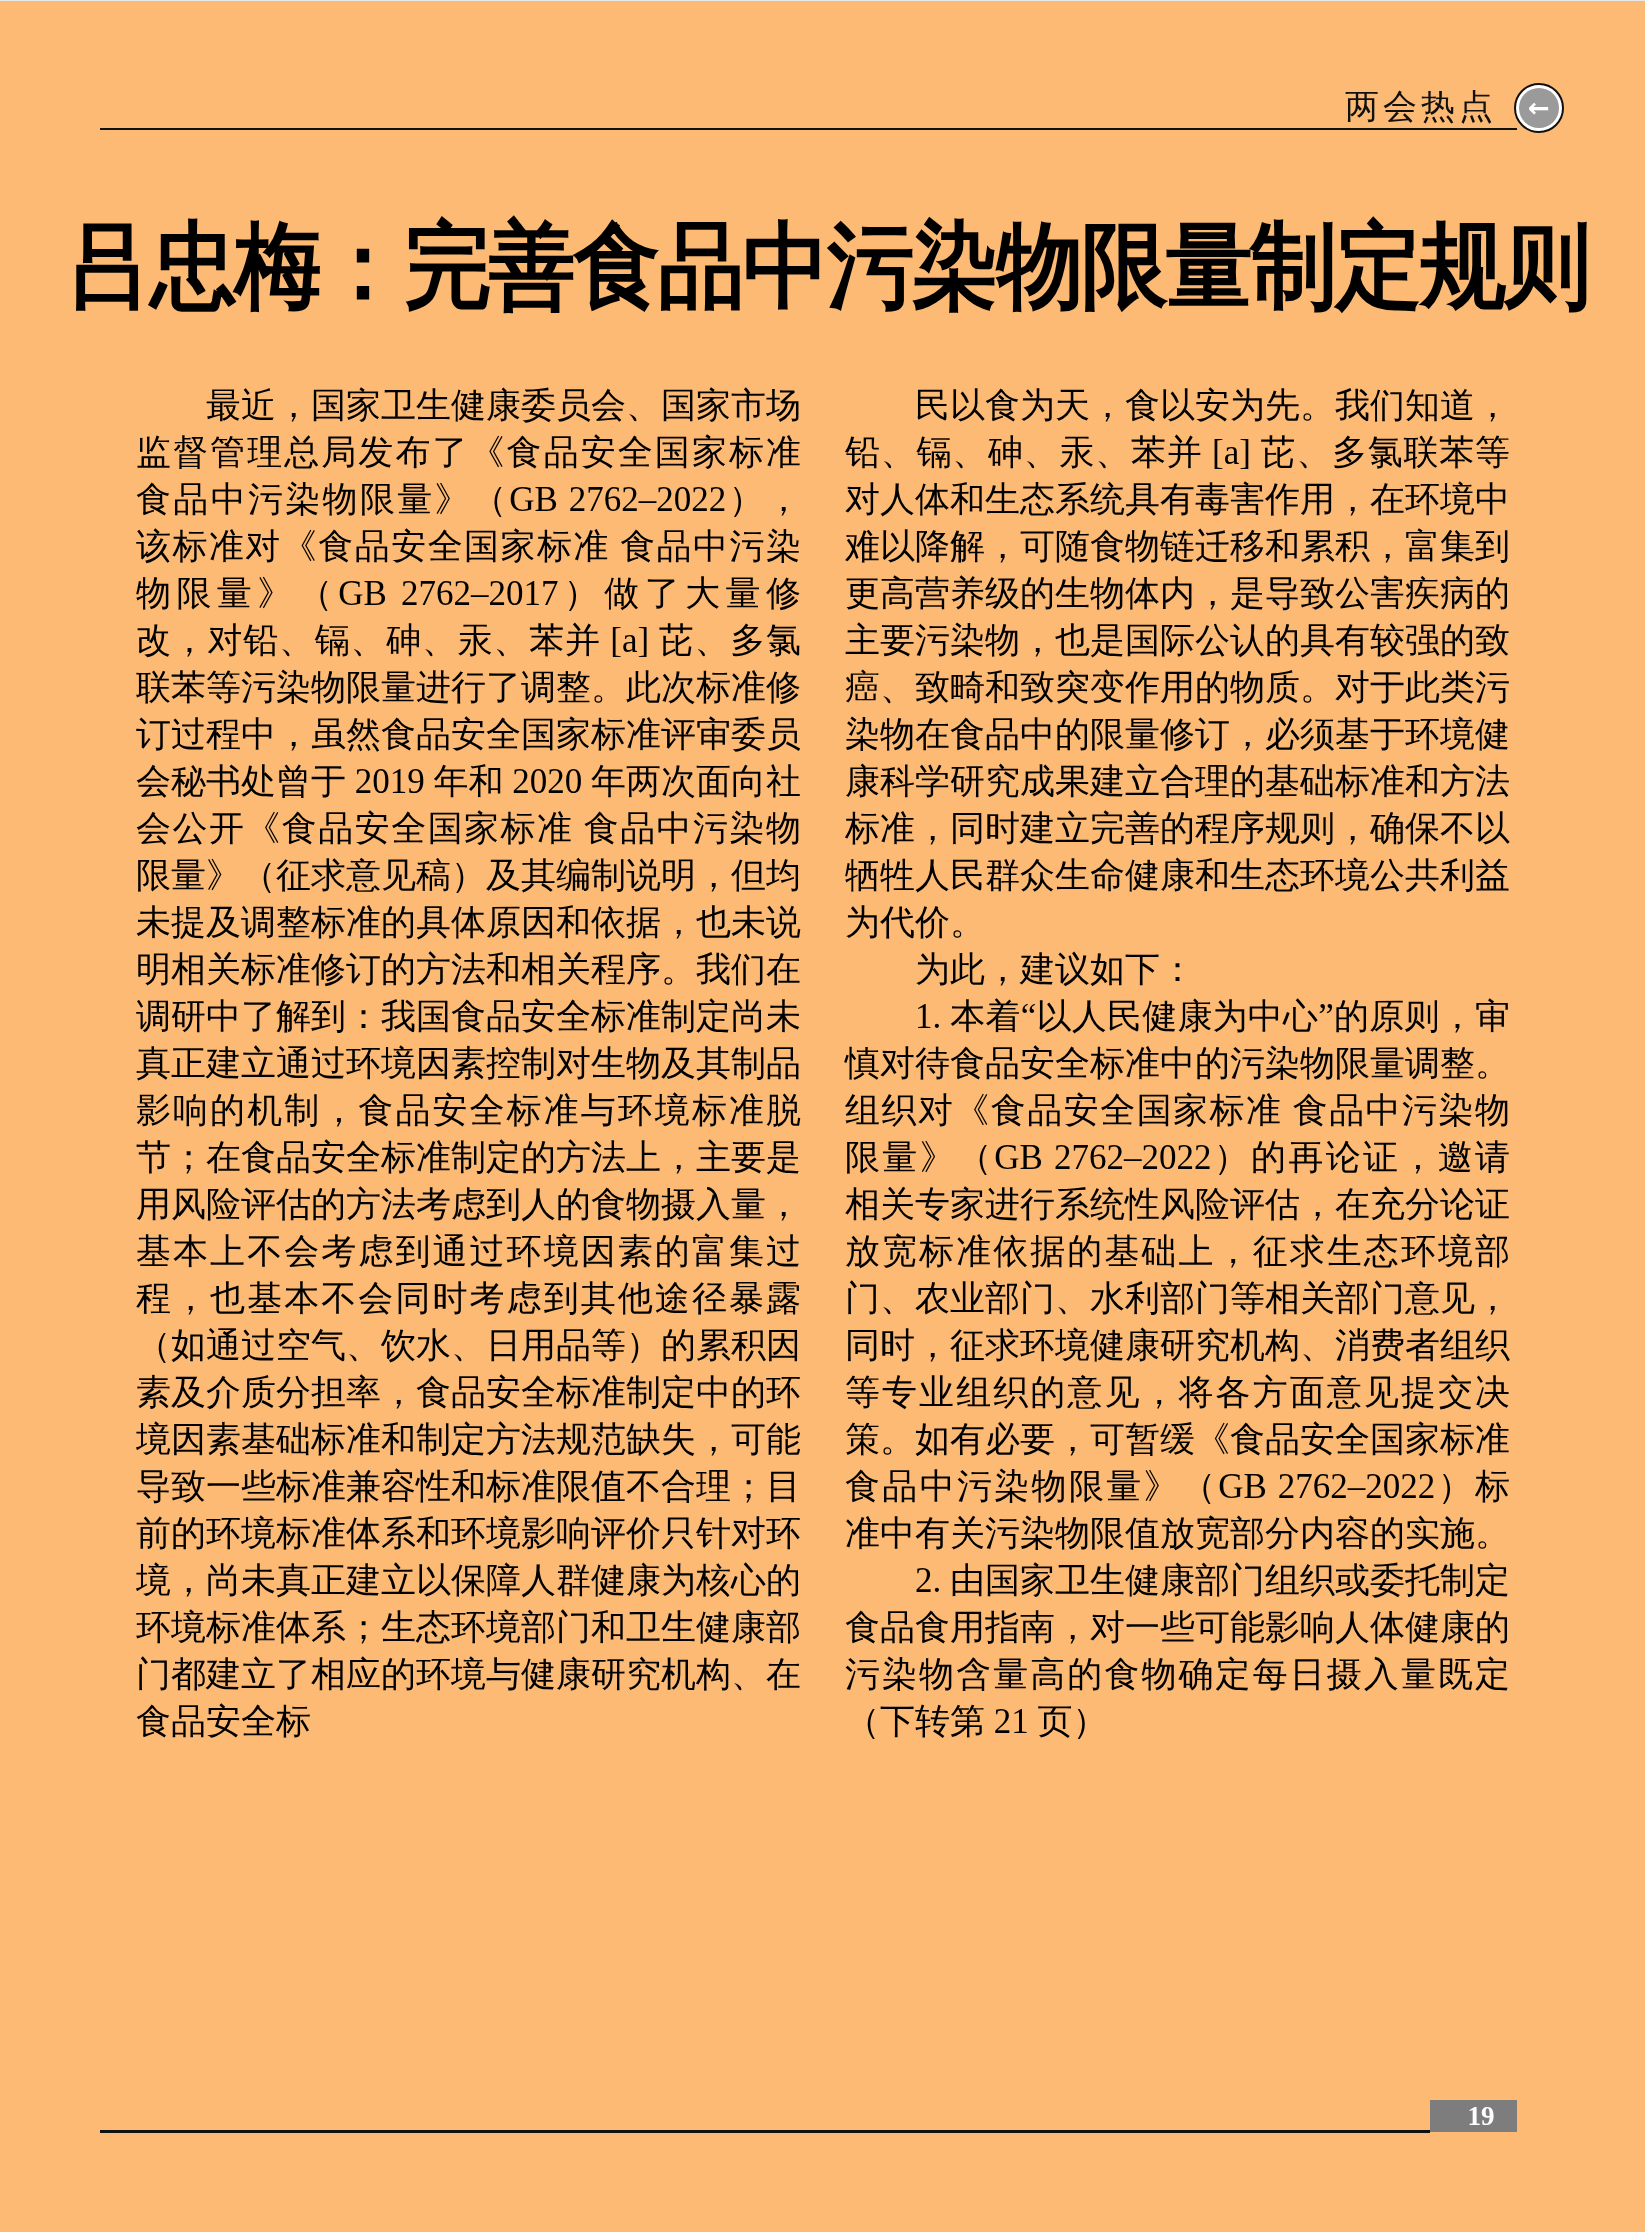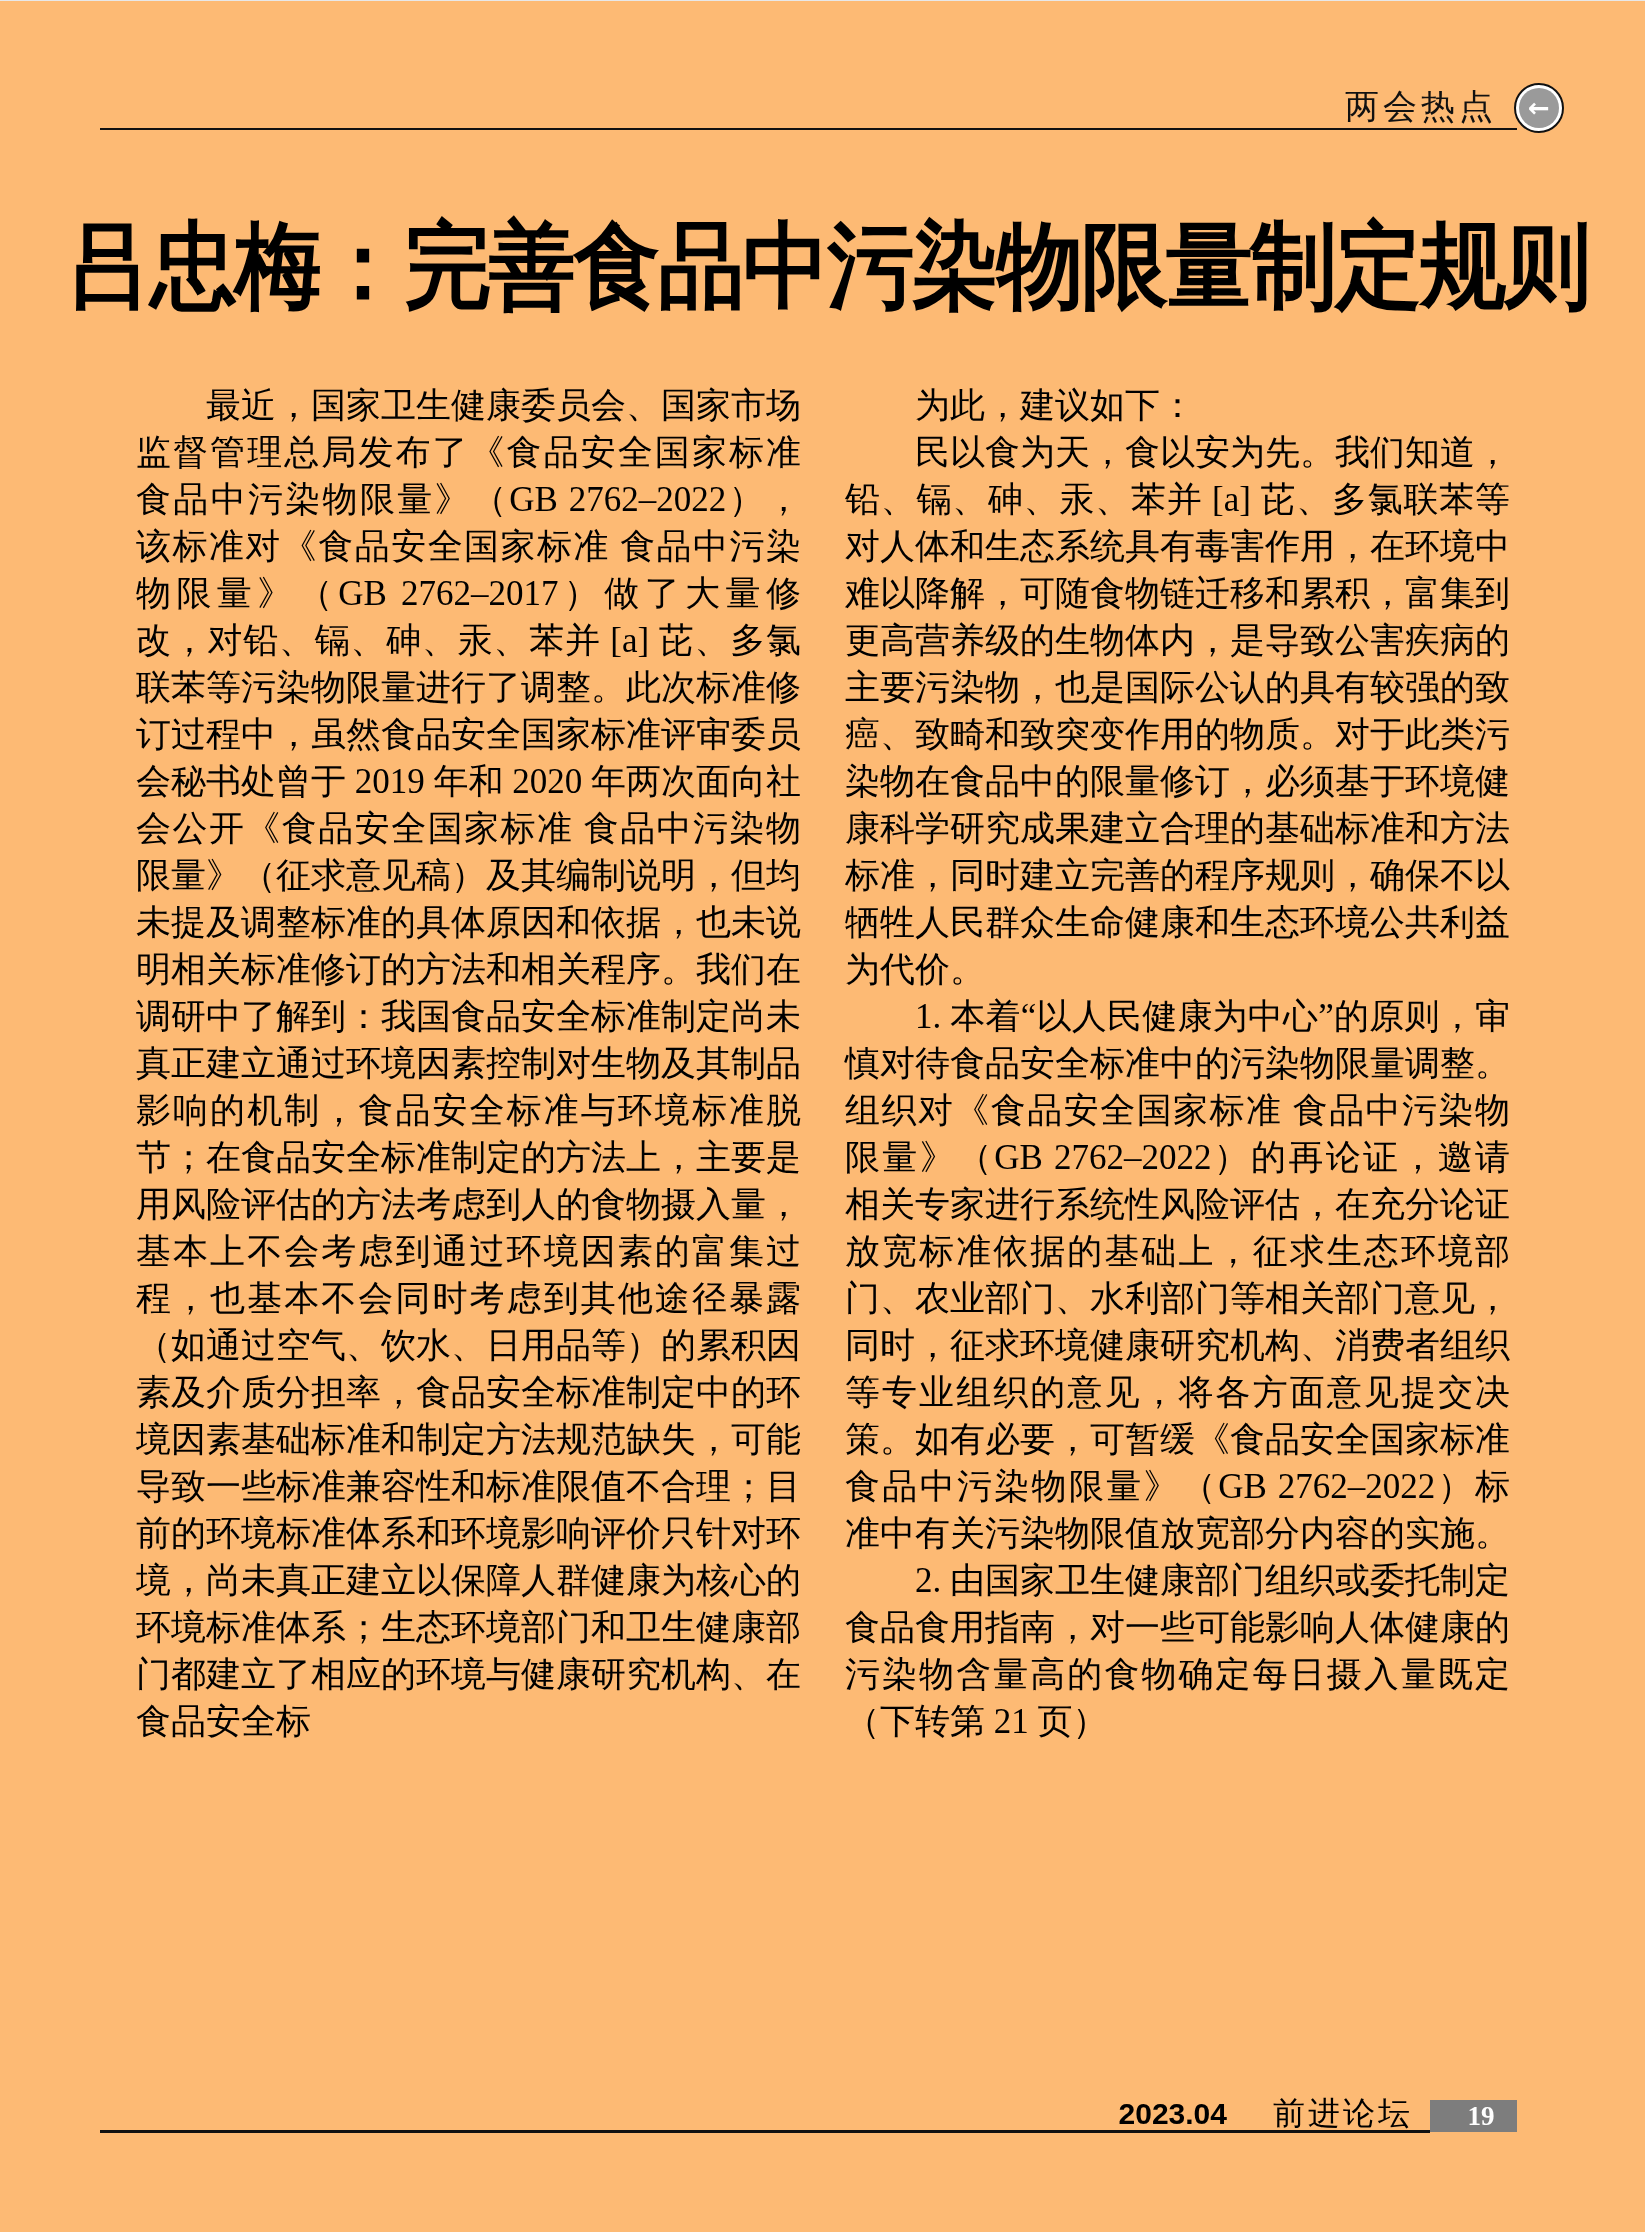--- a/index.html
+++ b/index.html
@@ -93,27 +93,23 @@
     <div class="header-badge-inner">←</div>
   </div>
 
   <h1 class="title">吕忠梅：完善食品中污染物限量制定规则</h1>
 
   <div class="col col-left">
     <p class="indent">最近，国家卫生健康委员会、国家市场监督管理总局发布了《食品安全国家标准 食品中污染物限量》（GB 2762–2022），该标准对《食品安全国家标准 食品中污染物限量》（GB 2762–2017）做了大量修改，对铅、镉、砷、汞、苯并 [a] 芘、多氯联苯等污染物限量进行了调整。此次标准修订过程中，虽然食品安全国家标准评审委员会秘书处曾于 2019 年和 2020 年两次面向社会公开《食品安全国家标准 食品中污染物限量》（征求意见稿）及其编制说明，但均未提及调整标准的具体原因和依据，也未说明相关标准修订的方法和相关程序。我们在调研中了解到：我国食品安全标准制定尚未真正建立通过环境因素控制对生物及其制品影响的机制，食品安全标准与环境标准脱节；在食品安全标准制定的方法上，主要是用风险评估的方法考虑到人的食物摄入量，基本上不会考虑到通过环境因素的富集过程，也基本不会同时考虑到其他途径暴露（如通过空气、饮水、日用品等）的累积因素及介质分担率，食品安全标准制定中的环境因素基础标准和制定方法规范缺失，可能导致一些标准兼容性和标准限值不合理；目前的环境标准体系和环境影响评价只针对环境，尚未真正建立以保障人群健康为核心的环境标准体系；生态环境部门和卫生健康部门都建立了相应的环境与健康研究机构、在食品安全标</p>
   </div>
 
   <div class="col col-right">
+    <p class="indent">民以食为天，食以安为先。我们知道，铅、镉、砷、汞、苯并 [a] 芘、多氯联苯等对人体和生态系统具有毒害作用，在环境中难以降解，可随食物链迁移和累积，富集到更高营养级的生物体内，是导致公害疾病的主要污染物，也是国际公认的具有较强的致癌、致畸和致突变作用的物质。对于此类污染物在食品中的限量修订，必须基于环境健康科学研究成果建立合理的基础标准和方法标准，同时建立完善的程序规则，确保不以牺牲人民群众生命健康和生态环境公共利益为代价。</p>
     <p class="indent">为此，建议如下：</p>
-    <p class="indent">民以食为天，食以安为先。我们知道，铅、镉、砷、汞、苯并 [a] 芘、多氯联苯等对人体和生态系统具有毒害作用，在环境中难以降解，可随食物链迁移和累积，富集到更高营养级的生物体内，是导致公害疾病的主要污染物，也是国际公认的具有较强的致癌、致畸和致突变作用的物质。对于此类污染物在食品中的限量修订，必须基于环境健康科学研究成果建立合理的基础标准和方法标准，同时建立完善的程序规则，确保不以牺牲人民群众生命健康和生态环境公共利益为代价。</p>
     <p class="indent">1. 本着“以人民健康为中心”的原则，审慎对待食品安全标准中的污染物限量调整。组织对《食品安全国家标准 食品中污染物限量》（GB 2762–2022）的再论证，邀请相关专家进行系统性风险评估，在充分论证放宽标准依据的基础上，征求生态环境部门、农业部门、水利部门等相关部门意见，同时，征求环境健康研究机构、消费者组织等专业组织的意见，将各方面意见提交决策。如有必要，可暂缓《食品安全国家标准 食品中污染物限量》（GB 2762–2022）标准中有关污染物限值放宽部分内容的实施。</p>
     <p class="indent">2. 由国家卫生健康部门组织或委托制定食品食用指南，对一些可能影响人体健康的污染物含量高的食物确定每日摄入量既定（下转第 21 页）</p>
   </div>
 
   <div class="footer-rule"></div>
-  <div class="footer-text">
-    <span class="footer-issue">2023.04</span>
-    <span class="footer-journal">前进论坛</span>
-  </div>
   <div class="page-badge">19</div>
 
 </div>
 
 
 </body></html>

